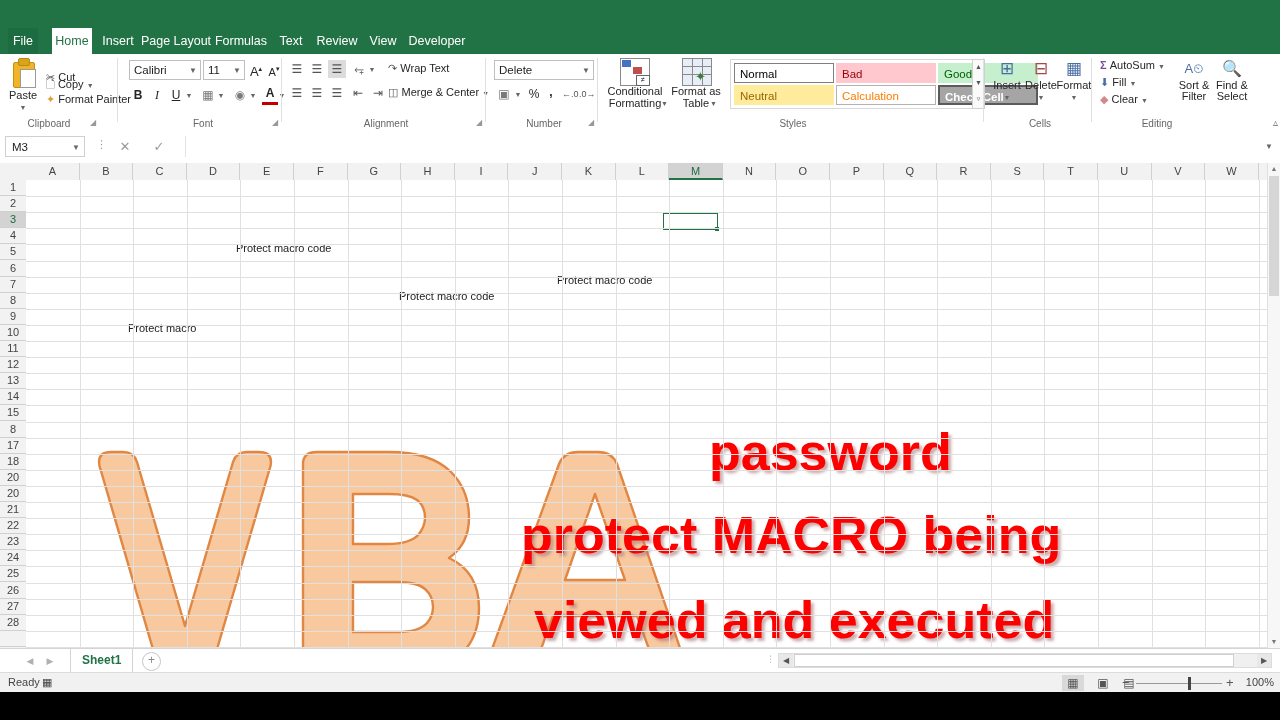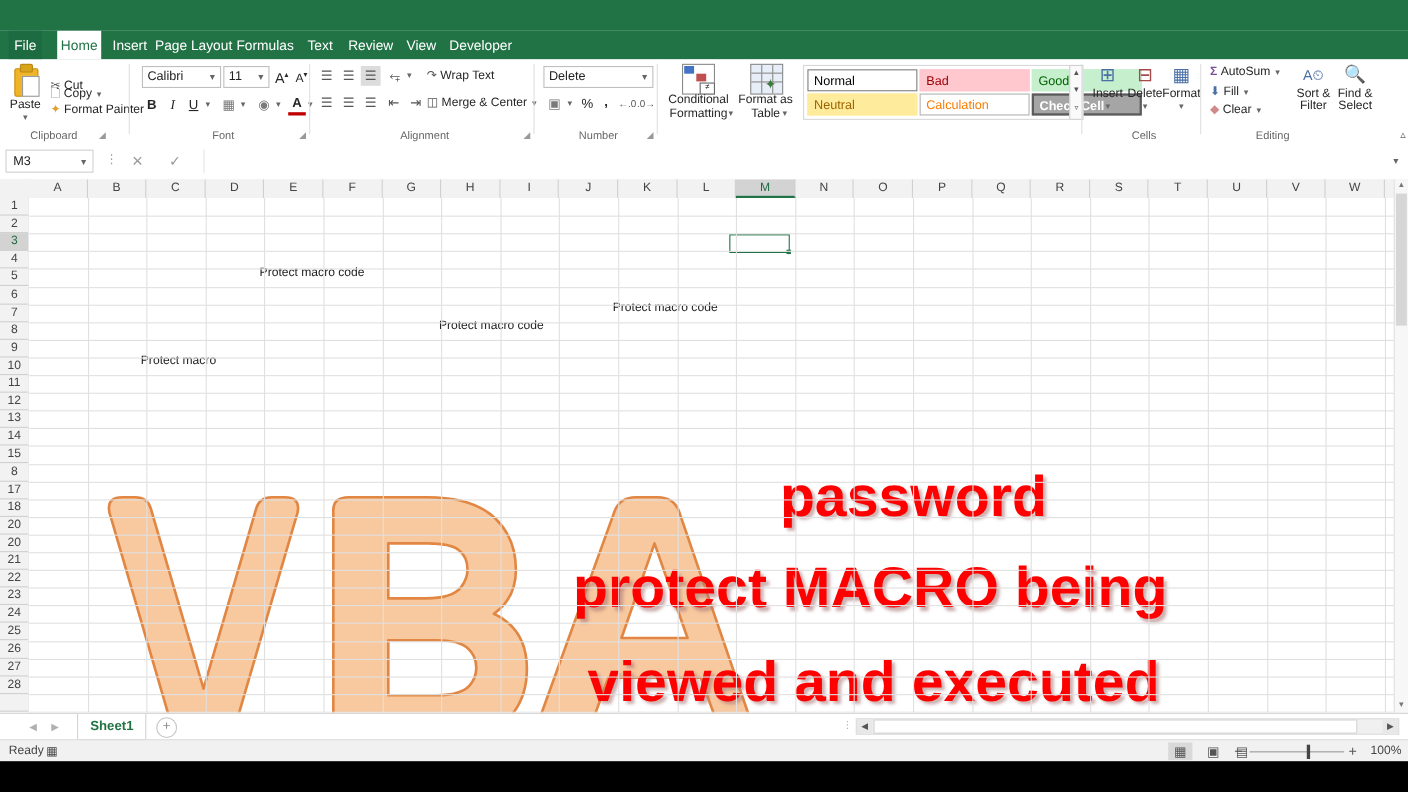--- a/index.html
+++ b/index.html
@@ -306,20 +306,21 @@
         <div class="stylecell" style="left:3px;top:25px;background:#ffeb9c;color:#9c6500;border-color:#ffeb9c;">Neutral</div>
         <div class="stylecell" style="left:105px;top:25px;background:#ffffff;color:#fa7d00;border-color:#b2b2b2;">Calculation</div>
         <div class="stylecell" style="left:207px;top:25px;background:#a5a5a5;color:#ffffff;border:2px solid #5b5b5b;font-weight:bold;">Check Cell</div>
       </div>
       <div class="gal-scroll" style="left:370px;top:5px;height:48px;">
         <div class="gal-arw" style="top:0;">▲</div>
         <div class="gal-arw" style="top:16px;">▼</div>
         <div class="gal-arw" style="top:32px;">▿</div>
       </div>
 
+      <div class="grp-label">Styles</div>
       <div class="grp-sep" style="left:381px;"></div>
     </div>
 
     <div class="grp" style="left:988px;width:104px;">
       <div class="big-ico" style="left:2px;top:4px;width:34px;">
         <div style="font-size:17px;color:#4a6fa5;line-height:22px;">⊞</div>
         <div class="lbl">Insert</div>
         <div style="font-size:7px;color:#666;margin-top:3px;">▼</div>
       </div>
       <div class="big-ico" style="left:36px;top:4px;width:34px;">

